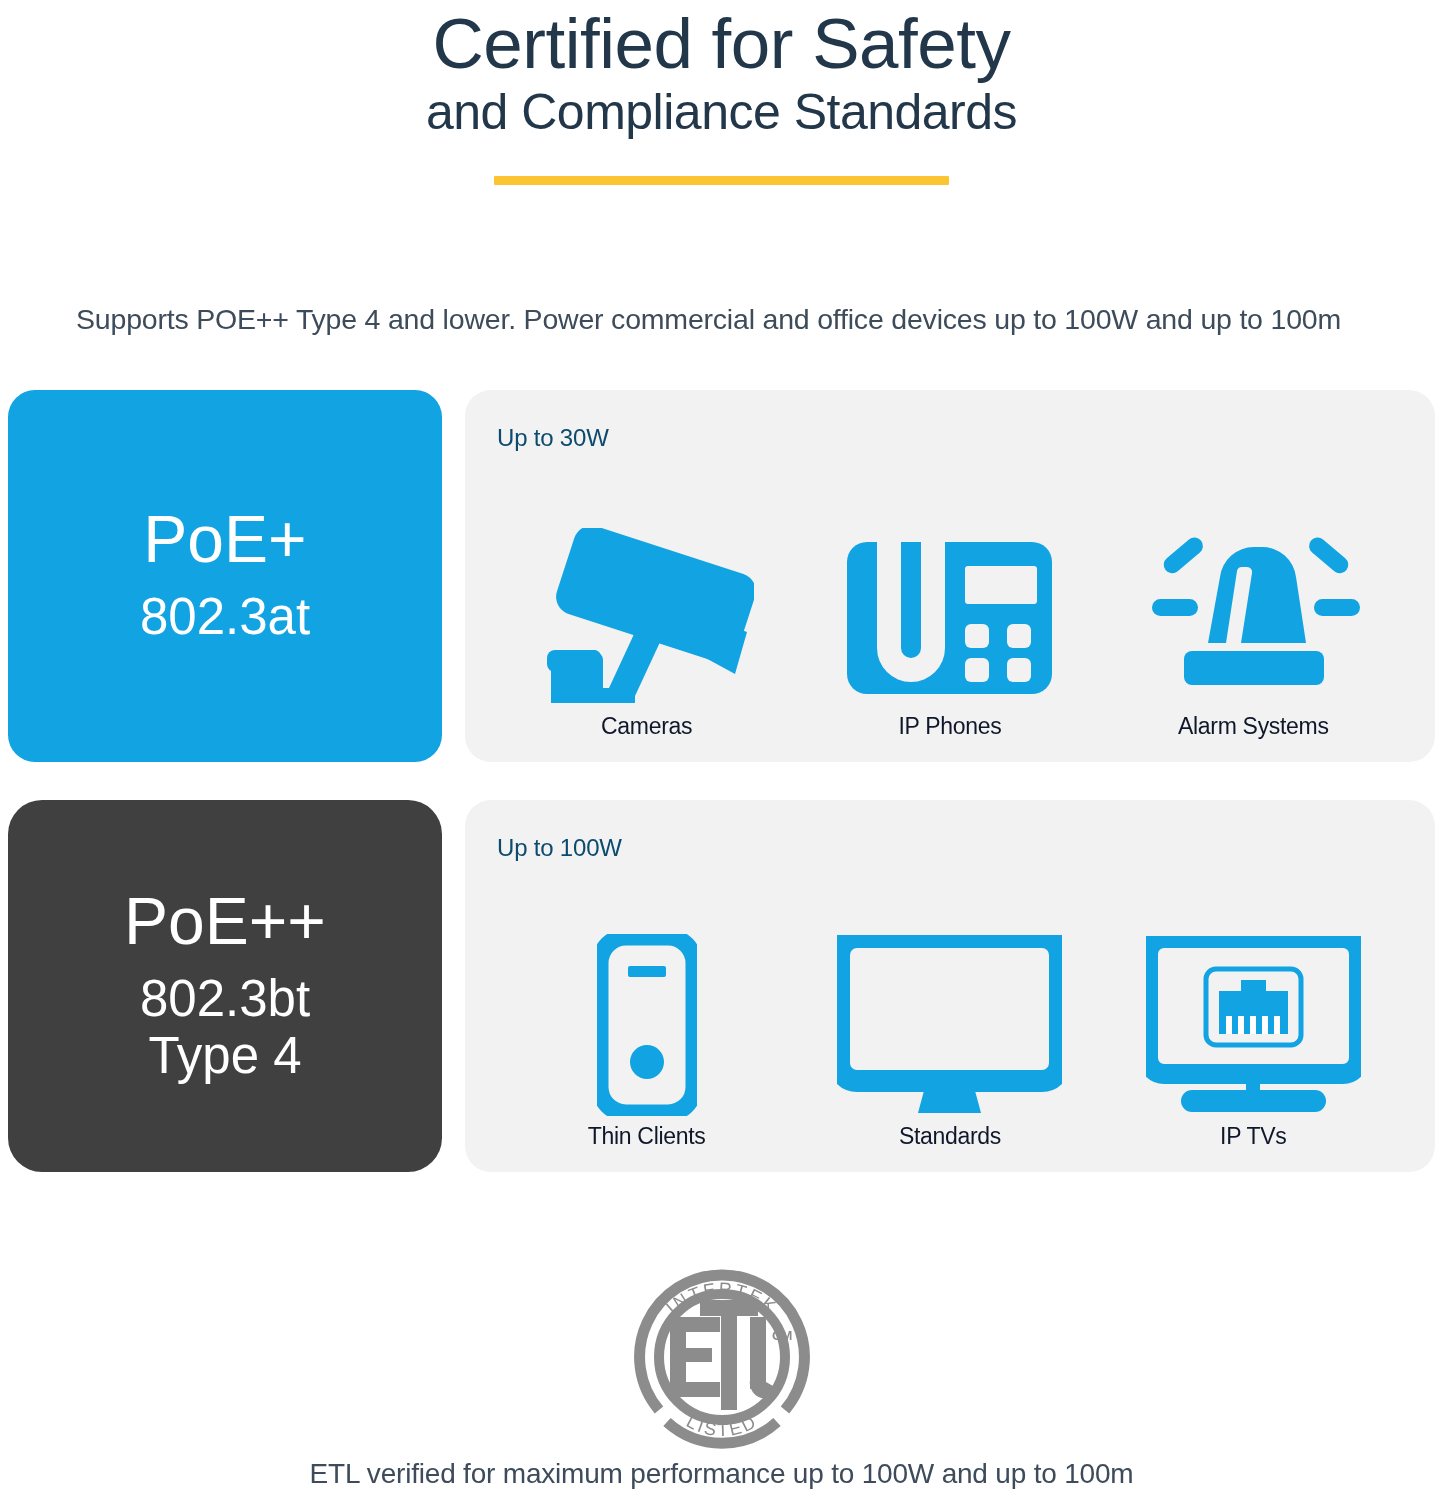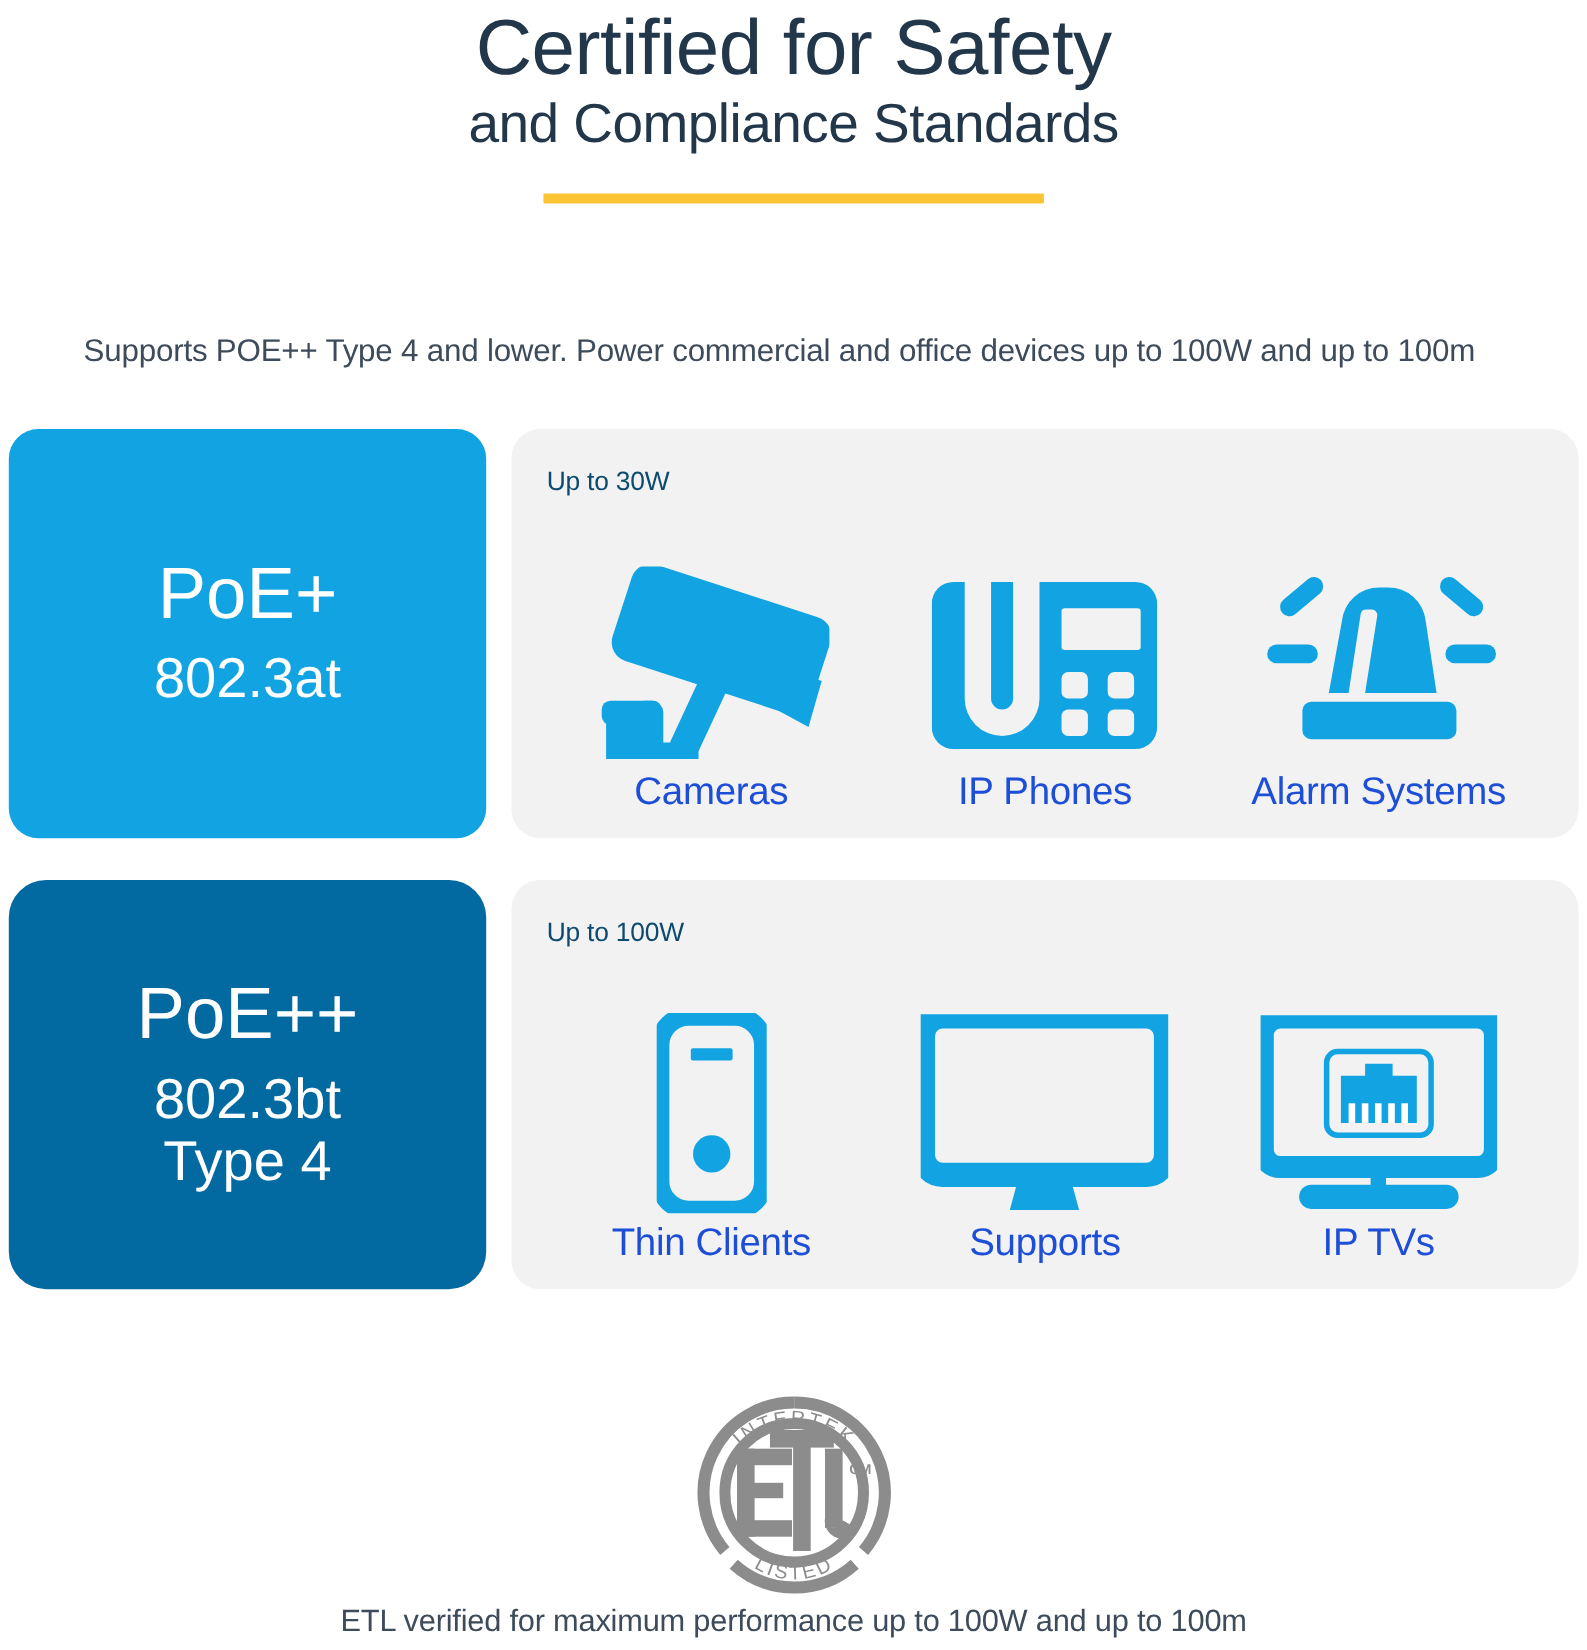--- a/index.html
+++ b/index.html
@@ -71,21 +71,21 @@
     width: 434px;
     height: 372px;
     border-radius: 34px;
     display: flex;
     flex-direction: column;
     align-items: center;
     justify-content: center;
     color: #ffffff;
   }
   .std-card.blue { background: #11a3e2; border-radius: 27px; }
-  .std-card.navy { background: #0369a1; }
+  .std-card.navy { background: #404040; }
 
   .std-name {
     font-size: 66px;
     font-weight: 400;
     line-height: 1.0;
     letter-spacing: 0px;
   }
   .std-sub {
     font-size: 51px;
     font-weight: 400;
@@ -130,22 +130,22 @@
     justify-content: flex-end;
   }
   .device-icon {
     height: 180px;
     display: flex;
     align-items: center;
     justify-content: center;
   }
   .device-label {
     margin-top: 8px;
-    font-size: 35px;
-    color: #1d4ed8;
+    font-size: 23px;
+    color: #0f172a;
     letter-spacing: -0.3px;
     white-space: nowrap;
   }
 
   
   .etl-wrap {
     position: absolute;
     top: 1262px;
     left: 0;
     width: 1443px;
@@ -279,21 +279,21 @@
           <div class="device-label">Thin Clients</div>
         </div>
 
         <div class="device">
           <div class="device-icon">
             <svg width="225" height="180" viewBox="0 0 225 180" aria-hidden="true">
               <rect x="2" y="2" width="221" height="144" rx="18" ry="18" fill="none" stroke="#11a3e2" stroke-width="22"></rect>
               <path d="M88,152 L137,152 L144,178 L81,178 Z" fill="#11a3e2"></path>
             </svg>
           </div>
-          <div class="device-label">Supports</div>
+          <div class="device-label">Standards</div>
         </div>
 
         <div class="device">
           <div class="device-icon">
             <svg width="215" height="178" viewBox="0 0 215 178" aria-hidden="true">
               <rect x="2" y="2" width="211" height="136" rx="16" ry="16" fill="none" stroke="#11a3e2" stroke-width="20"></rect>
               <rect x="100" y="138" width="14" height="24" fill="#11a3e2"></rect>
               <rect x="35" y="154" width="145" height="22" rx="11" ry="11" fill="#11a3e2"></rect>
 
               <rect x="60" y="33" width="95" height="76" rx="10" ry="10" fill="none" stroke="#11a3e2" stroke-width="5"></rect>

